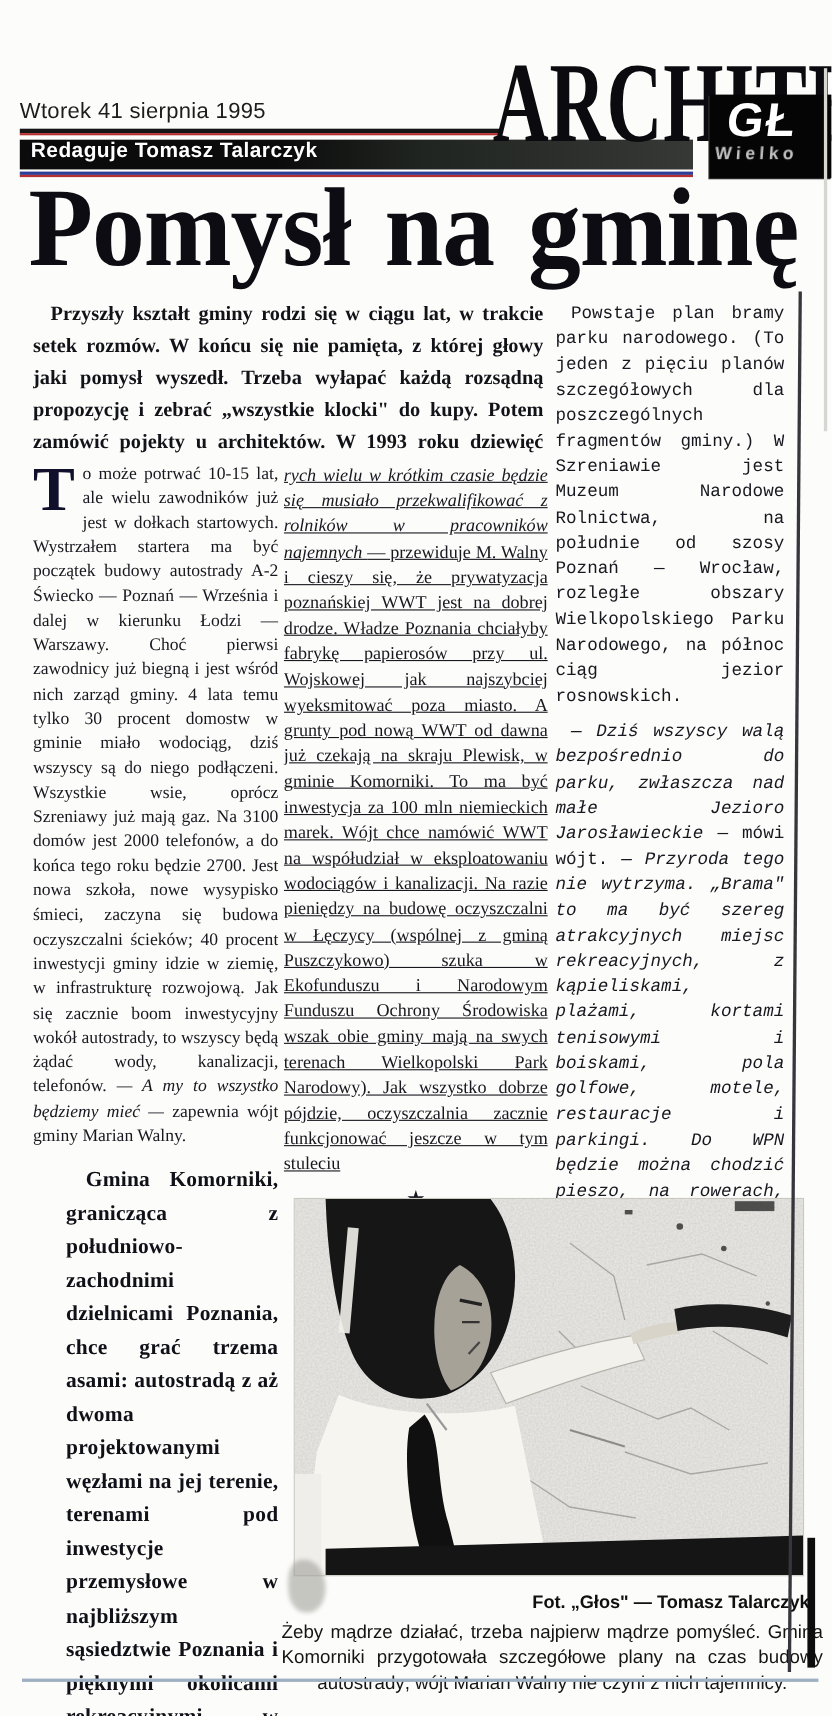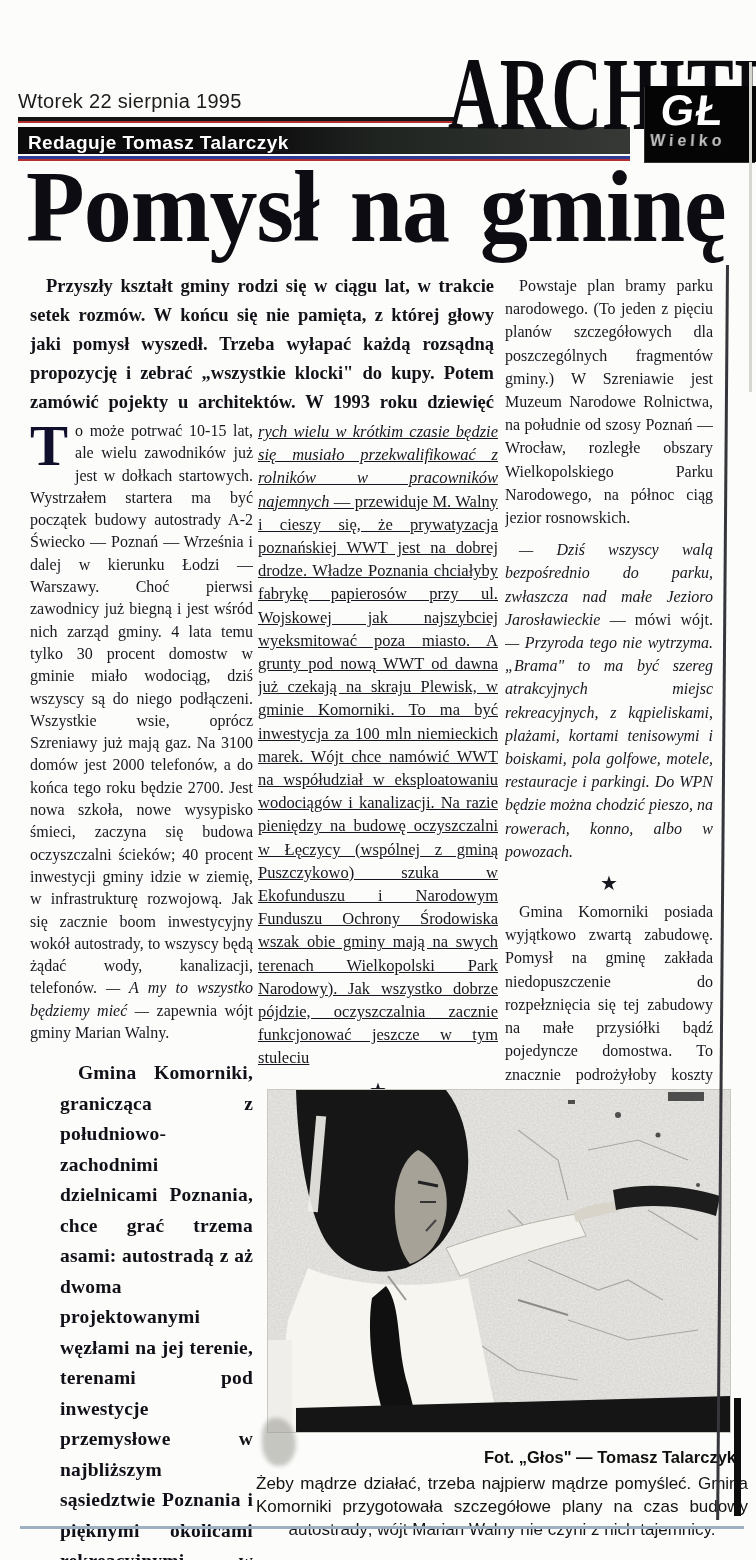--- a/index.html
+++ b/index.html
@@ -14,21 +14,21 @@
        font-family:"Liberation Serif","DejaVu Serif",serif;color:var(--ink);}
   #page{position:relative;width:756px;height:1560px;background:#fcfcfa;}
 
   
   .date{position:absolute;left:18px;top:90px;font-family:"Liberation Sans",sans-serif;
         font-size:20px;color:#1c1c1c;letter-spacing:.3px;}
   .date-rule-black{position:absolute;left:18px;top:117px;width:438px;height:4px;background:#151515;}
   .date-rule-red{position:absolute;left:18px;top:121px;width:438px;height:2px;background:var(--rule-red);}
   .editor-bar{position:absolute;left:18px;top:127px;width:612px;height:27px;
       background:linear-gradient(90deg, rgba(0,0,0,0) 0 38%, rgba(120,140,125,.20) 60%, rgba(165,175,165,.28) 100%), #0b0b0b;
-      display:flex;align-items:flex-end;text-decoration:underline;}
+      display:flex;align-items:flex-start;}
   .editor-bar span{color:#fff;font-family:"Liberation Sans",sans-serif;font-weight:bold;
       font-size:19px;padding-left:10px;letter-spacing:.4px;text-shadow:0 0 1px #000;}
   .bar-rule-blue{position:absolute;left:18px;top:156px;width:612px;height:3px;background:var(--rule-blue);}
   .bar-rule-red{position:absolute;left:18px;top:159px;width:612px;height:1.5px;background:var(--rule-red);}
 
   .section-title{position:absolute;left:448px;top:30px;width:308px;height:128px;overflow:hidden;}
   .section-title span{display:inline-block;font-weight:bold;font-size:88px;line-height:110px;
       letter-spacing:1px;color:#0b0b0f;transform:scaleX(.80) scaleY(1.18);transform-origin:left top;white-space:nowrap;}
   .logo-box{position:absolute;left:645px;top:86px;width:111px;height:76px;background:#050505;
       overflow:hidden;box-shadow:-1px 1px 0 #333;}
@@ -44,21 +44,21 @@
 
   
   .lead{position:absolute;left:30px;top:272px;width:464px;height:148px;overflow:hidden;
       font-weight:bold;font-size:18.5px;line-height:29px;text-align:justify;text-indent:16px;color:#121219;}
 
   .col{position:absolute;text-align:justify;}
   .col p{margin:0 0 9px 0;}
   .col1{left:30px;top:420px;width:223px;height:1140px;overflow:hidden;font-size:16px;line-height:22.3px;}
   .col2{left:258px;top:420px;width:240px;height:674px;overflow:hidden;font-size:16.5px;line-height:23.2px;text-decoration:underline;}
   .col3{left:505px;top:274px;width:208px;height:820px;overflow:hidden;font-size:16px;line-height:23.2px;}
-  .indent{text-indent:14px;}
+  .indent{text-indent:14px;font-family:Liberation Mono, monospace;}
 
   .dropcap{float:left;font-size:57px;line-height:45px;font-weight:bold;color:#10102c;
       padding:3px 7px 0 0;}
   .boldpara{font-weight:bold;font-size:19.5px;line-height:30.5px;margin:14px 0 12px 30px !important;
       width:193px;text-indent:18px;letter-spacing:.2px;color:#101018;}
   .star{text-align:center;font-size:20px;line-height:22px;margin:6px 0 6px 0 !important;text-indent:0;}
 
   .seg-i{font-style:italic;}
   .seg-b{font-weight:normal;}
 
@@ -80,21 +80,21 @@
   .edge-line{position:absolute;left:726px;top:265px;width:2.5px;height:1255px;background:#36363c;
       transform:rotate(.45deg);transform-origin:top left;}
   .edge-bar{position:absolute;left:734px;top:1398px;width:7px;height:118px;background:#0d0d0d;}
   .scan-strip{position:absolute;left:749px;top:62px;width:3px;height:330px;background:#d7d7d1;}
 </style>
 </head>
 <body>
 
 <div id="page">
 
-  <div class="date">Wtorek 22 sierpnia 1995</div>
+  <div class="date">Wtorek 41 sierpnia 1995</div>
   <div class="date-rule-black"></div>
   <div class="date-rule-red"></div>
   <div class="editor-bar">
     <span>Redaguje Tomasz Talarczyk</span>
   </div>
   <div class="bar-rule-blue"></div>
   <div class="bar-rule-red"></div>
 
   <div class="section-title">
     <span>ARCHITEKT</span>

